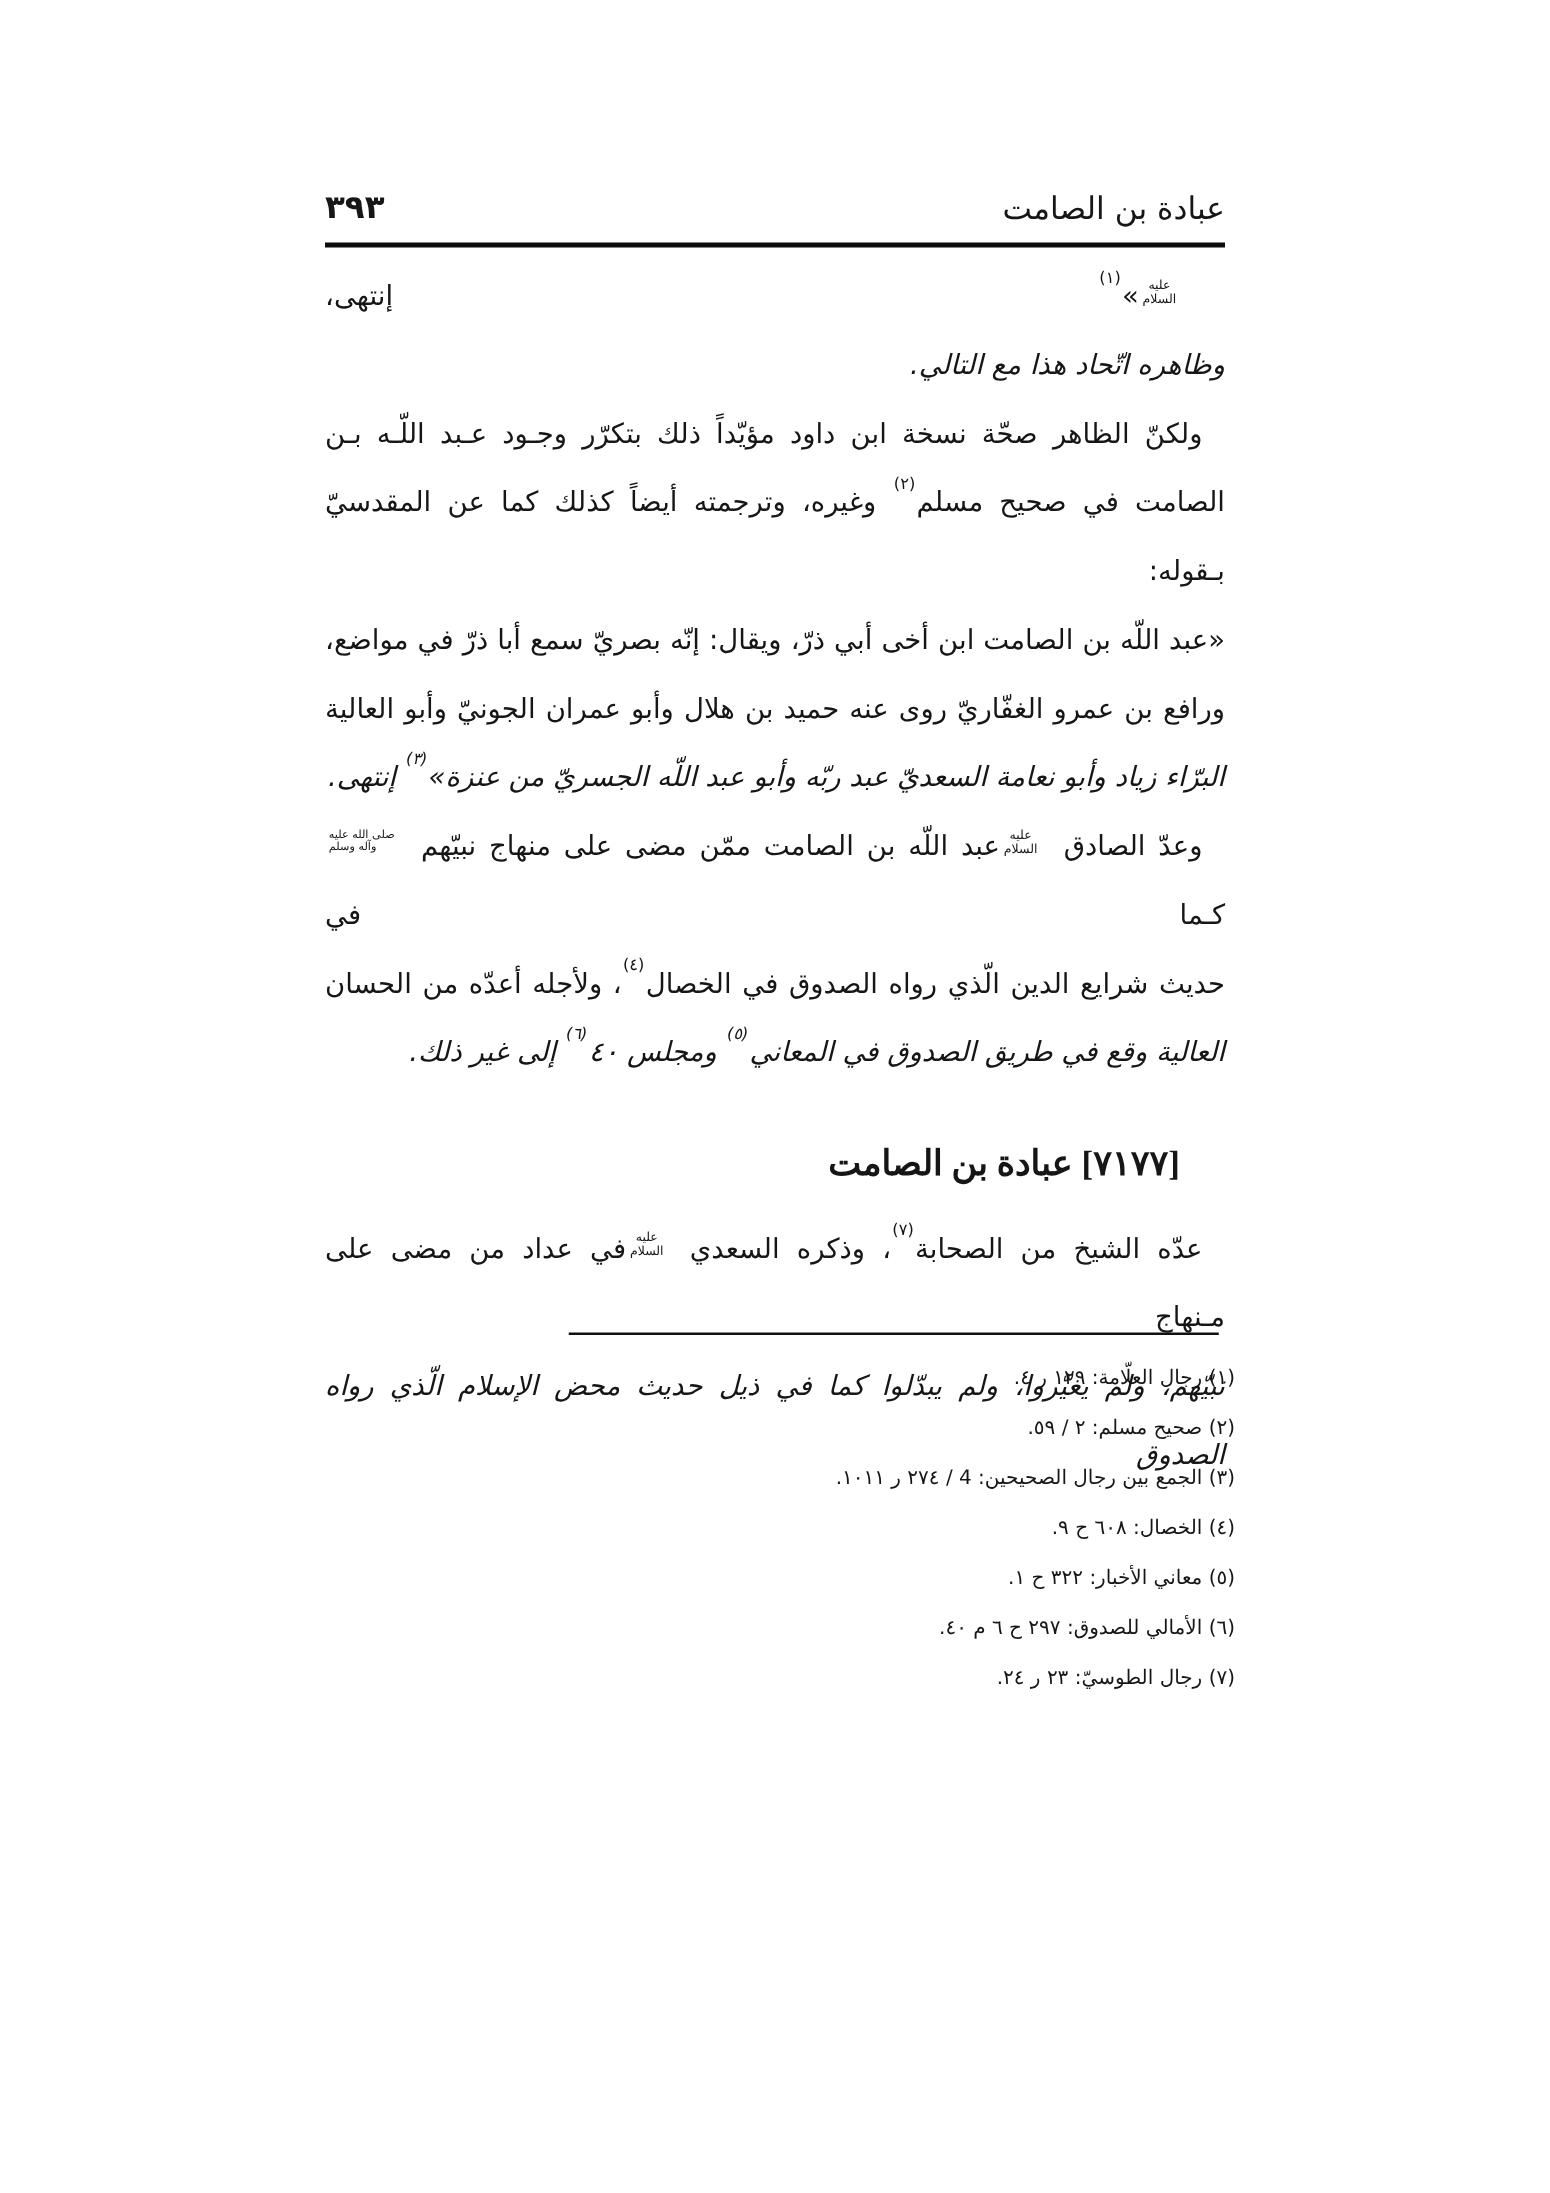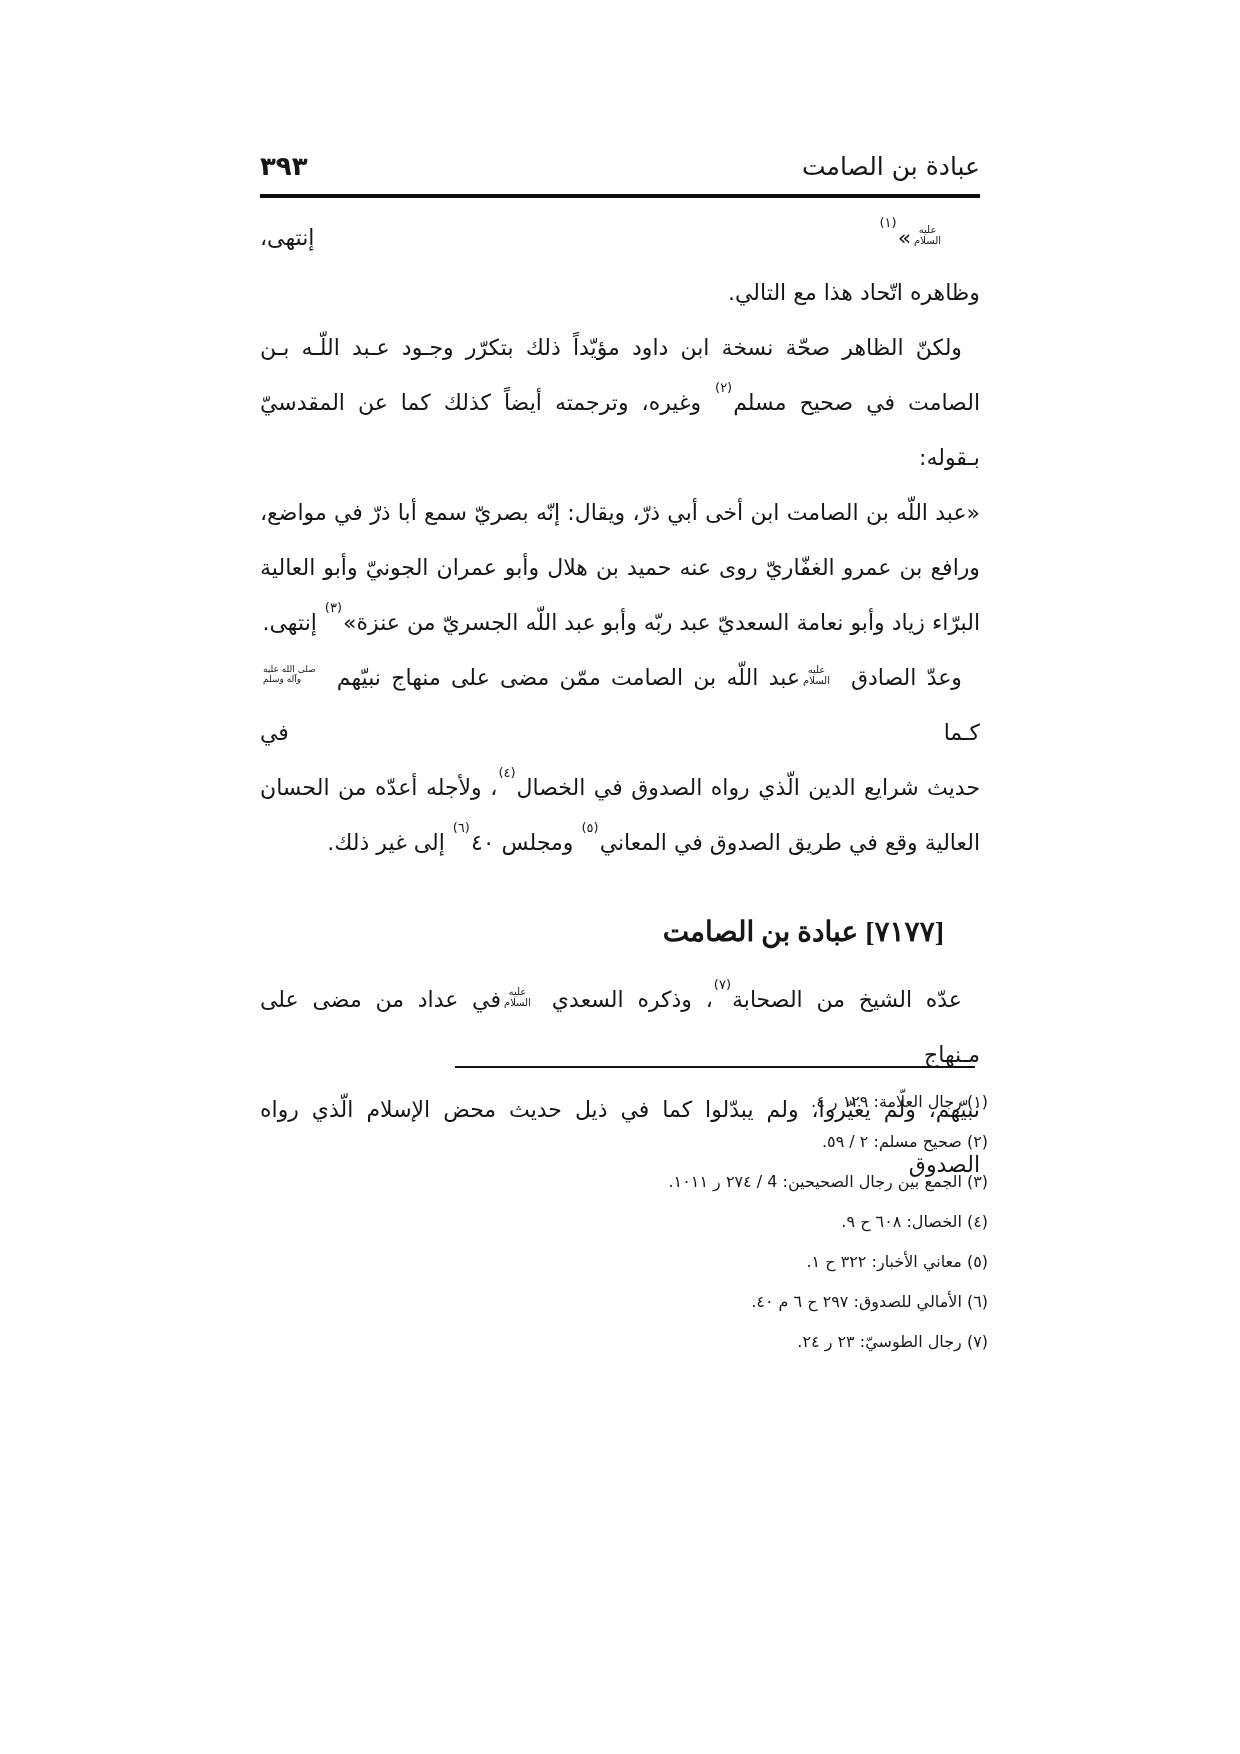--- a/index.html
+++ b/index.html
@@ -23,21 +23,21 @@
     position:absolute;top:194px;right:260px;left:260px;height:4px;background:#0d0d0d;
   }
   .column{
     position:absolute;top:210px;right:260px;left:260px;
   }
   .bline{
     font-size:22px;line-height:55px;
     text-align:justify;text-align-last:justify;
     white-space:normal;
   }
-  .bline.end{text-align-last:right;}
+  .bline.end{text-align-last:right;font-style:italic;}
   .bline.ind{text-indent:18px;}
   .fnref{
     font-size:13px;line-height:0;position:relative;top:-10px;
     margin:0 1px;
   }
   .hon{
     display:inline-flex;flex-direction:column;align-items:center;
     vertical-align:middle;line-height:1.1;font-size:10px;
     margin:0 3px;transform:translateY(-4px);
   }

